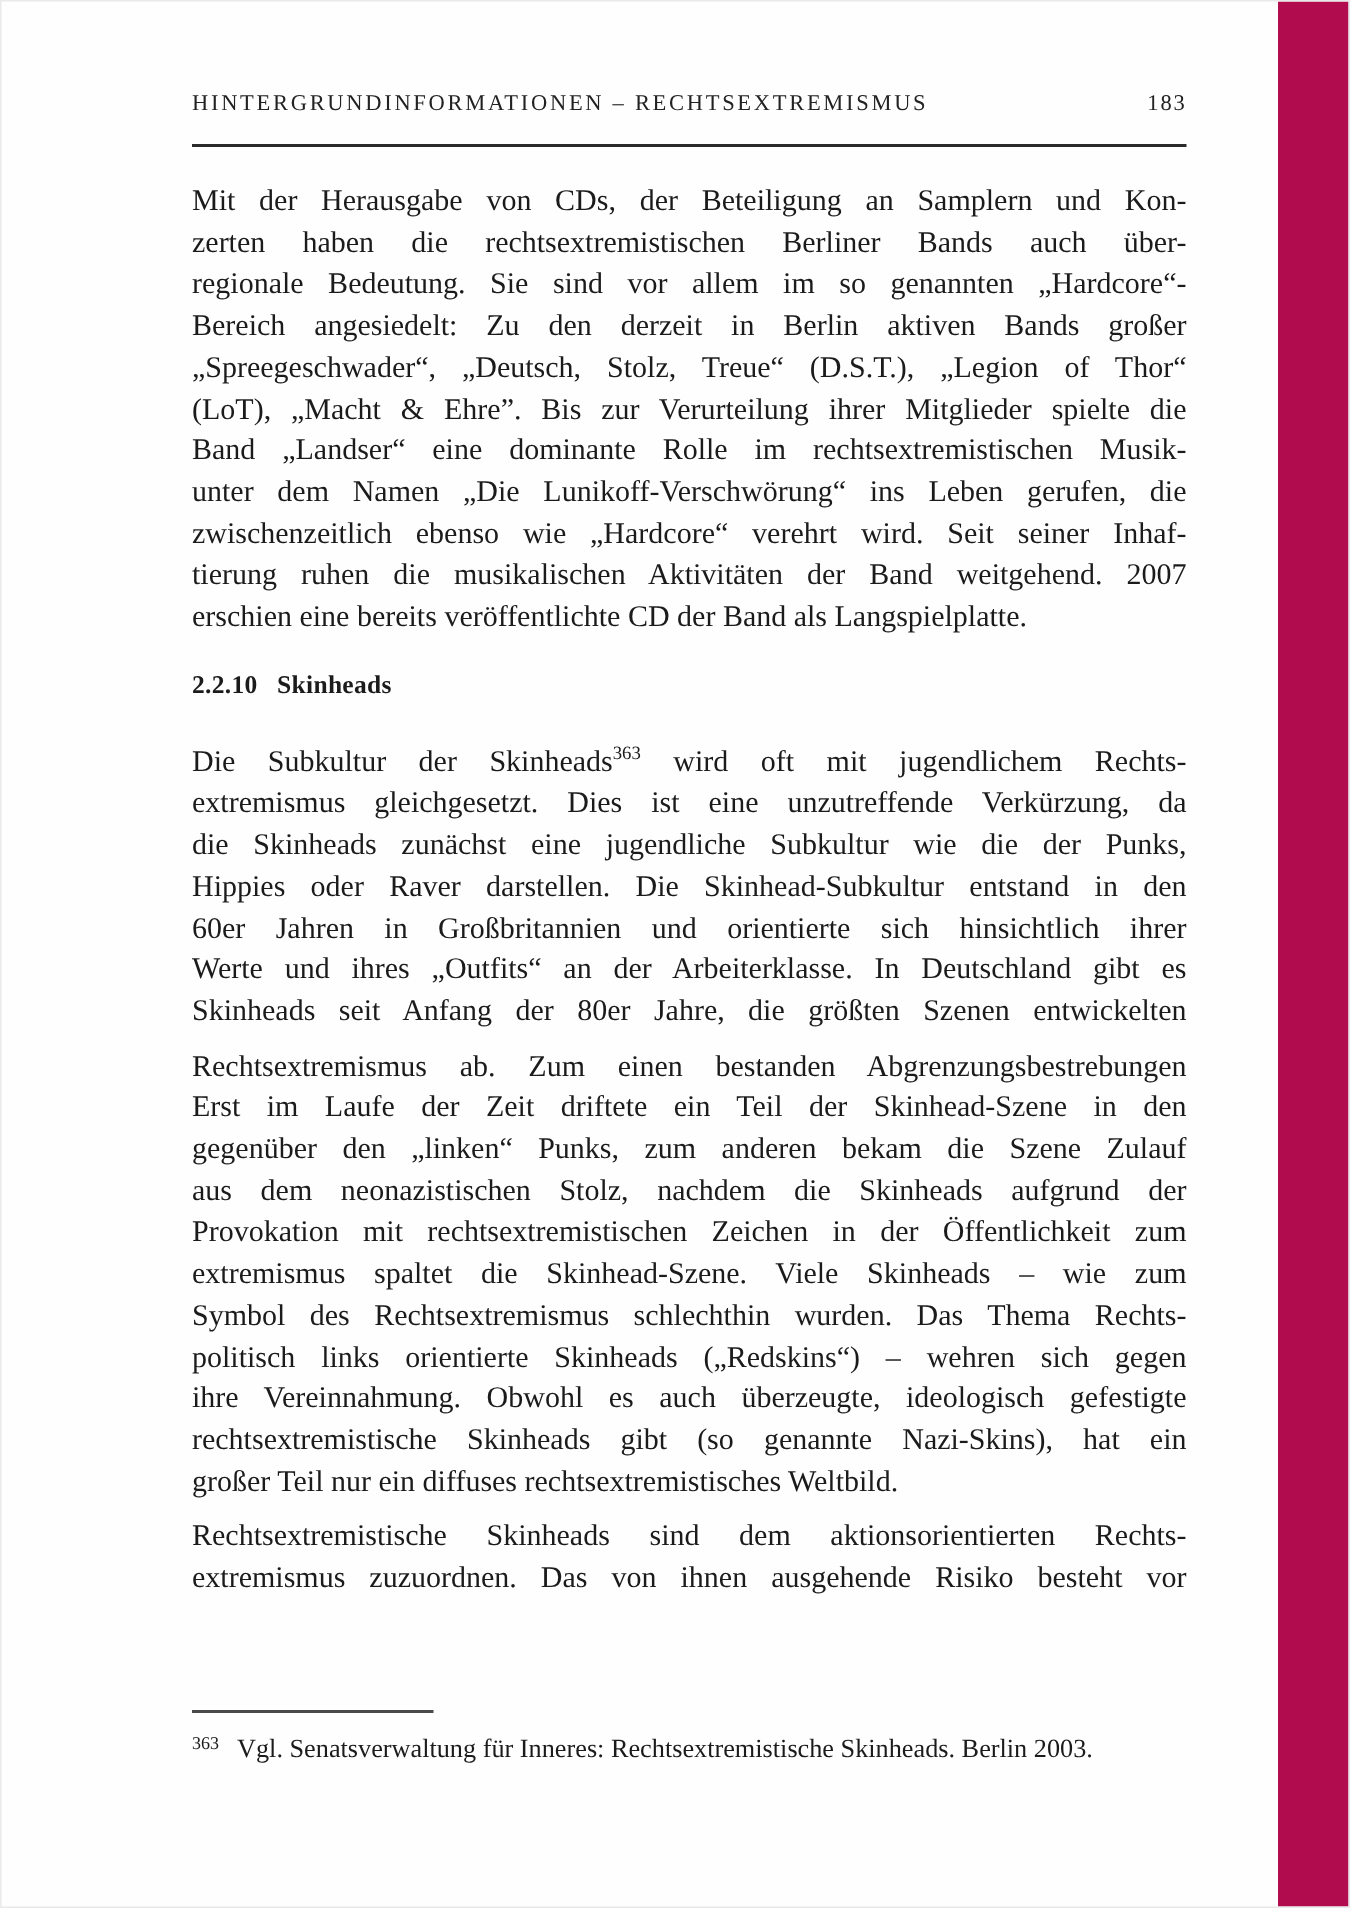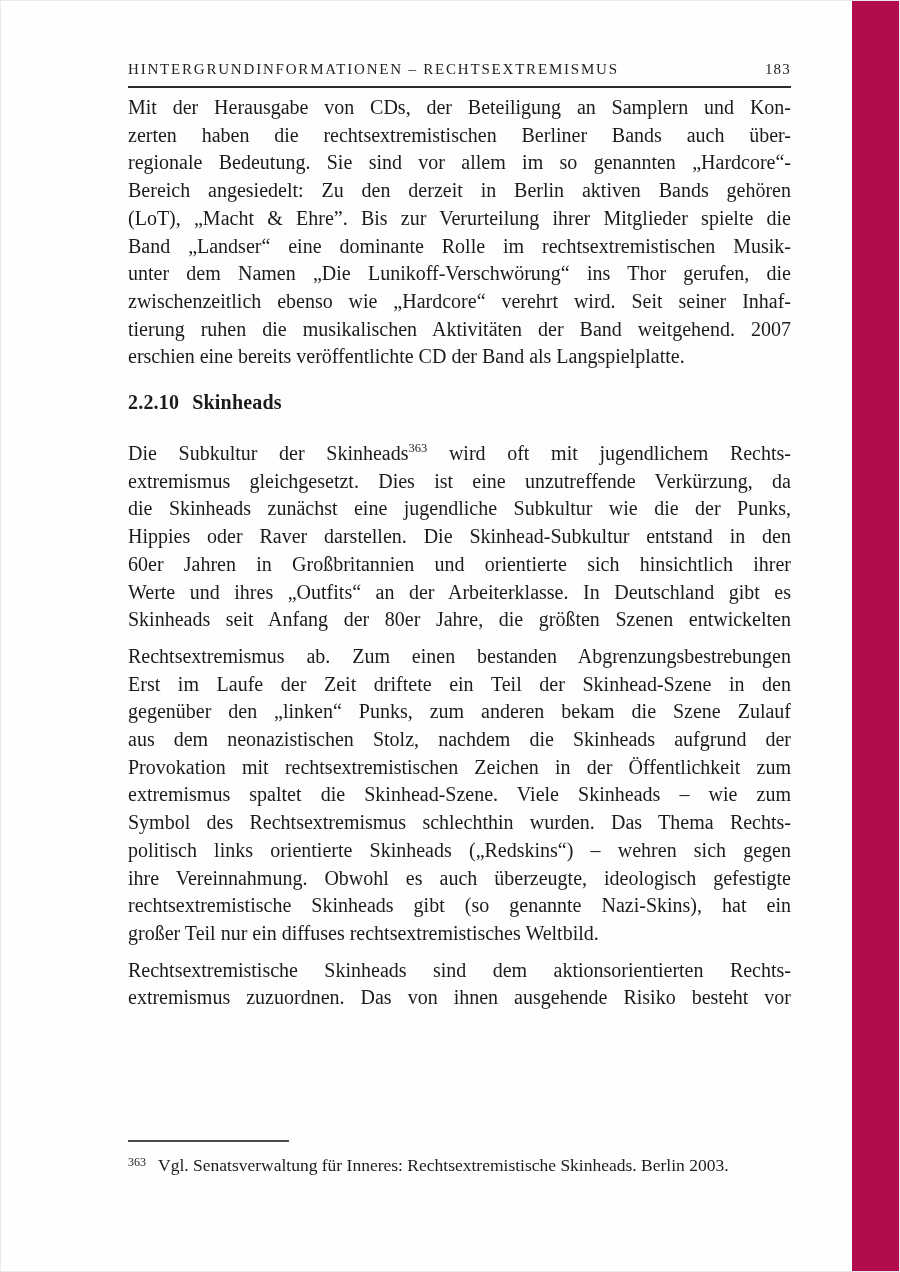--- a/index.html
+++ b/index.html
@@ -20,30 +20,30 @@
     width: 47px; height: 100%;
   }
   .header {
     display: flex;
     justify-content: space-between;
     align-items: flex-end;
     margin: 60px 110px 0 127px;
     width: 663px;
     box-sizing: border-box;
     border-bottom: 2px solid #2b2b2b;
-    padding-bottom: 8px;
+    padding-bottom: 18px;
     font-size: 15px;
     letter-spacing: 1.8px;
     color: #222;
   }
   .header .page-number { letter-spacing: 1.2px; }
   .content {
     width: 663px;
     margin-left: 127px;
-    margin-top: 6px;
+    margin-top: 23px;
     font-size: 20px;
     line-height: 27.7px;
   }
   .para { margin: 0 0 0 0; padding-top: 9px; }
   .para:first-child { padding-top: 0; }
   .line {
     text-align: justify;
     text-align-last: justify;
     white-space: normal;
   }
@@ -52,21 +52,21 @@
     text-align-last: left;
   }
   sup.fn-ref {
     font-size: 12.5px;
     line-height: 0;
     vertical-align: 8px;
   }
   .heading {
     padding-top: 16px;
     margin-bottom: 14px;
-    font-size: 20px;
+    font-size: 17px;
     font-weight: bold;
     line-height: 30px;
     letter-spacing: 0.2px;
   }
   .heading .heading-number { margin-right: 13px; }
   .footnote {
     position: absolute;
     left: 127px;
     top: 1139px;
     width: 663px;
@@ -98,24 +98,25 @@
   <div class="header">
     <span class="header-title">HINTERGRUNDINFORMATIONEN – RECHTSEXTREMISMUS</span>
     <span class="page-number">183</span>
   </div>
 
   <div class="content" id="content">
       <div class="para">
         <div class="line">Mit der Herausgabe von CDs, der Beteiligung an Samplern und Kon-</div>
         <div class="line">zerten haben die rechtsextremistischen Berliner Bands auch über-</div>
         <div class="line">regionale Bedeutung. Sie sind vor allem im so genannten „Hardcore“-</div>
-        <div class="line">Bereich angesiedelt: Zu den derzeit in Berlin aktiven Bands gehören</div>
+        <div class="line">Bereich angesiedelt: Zu den derzeit in Berlin aktiven Bands großer</div>
+        <div class="line">„Spreegeschwader“, „Deutsch, Stolz, Treue“ (D.S.T.), „Legion of Thor“</div>
         <div class="line">(LoT), „Macht &amp; Ehre”. Bis zur Verurteilung ihrer Mitglieder spielte die</div>
         <div class="line">Band „Landser“ eine dominante Rolle im rechtsextremistischen Musik-</div>
-        <div class="line">unter dem Namen „Die Lunikoff-Verschwörung“ ins Thor gerufen, die</div>
+        <div class="line">unter dem Namen „Die Lunikoff-Verschwörung“ ins Leben gerufen, die</div>
         <div class="line">zwischenzeitlich ebenso wie „Hardcore“ verehrt wird. Seit seiner Inhaf-</div>
         <div class="line">tierung ruhen die musikalischen Aktivitäten der Band weitgehend. 2007</div>
         <div class="line last">erschien eine bereits veröffentlichte CD der Band als Langspielplatte.</div>
       </div>
       <div class="heading"><span class="heading-number">2.2.10</span><span>Skinheads</span></div>
       <div class="para">
         <div class="line">Die Subkultur der Skinheads<sup class="fn-ref">363</sup> wird oft mit jugendlichem Rechts-</div>
         <div class="line">extremismus gleichgesetzt. Dies ist eine unzutreffende Verkürzung, da</div>
         <div class="line">die Skinheads zunächst eine jugendliche Subkultur wie die der Punks,</div>
         <div class="line">Hippies oder Raver darstellen. Die Skinhead-Subkultur entstand in den</div>

